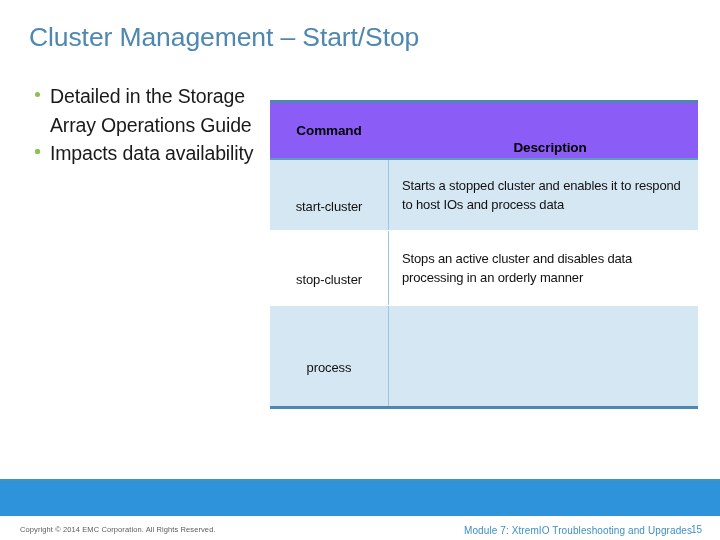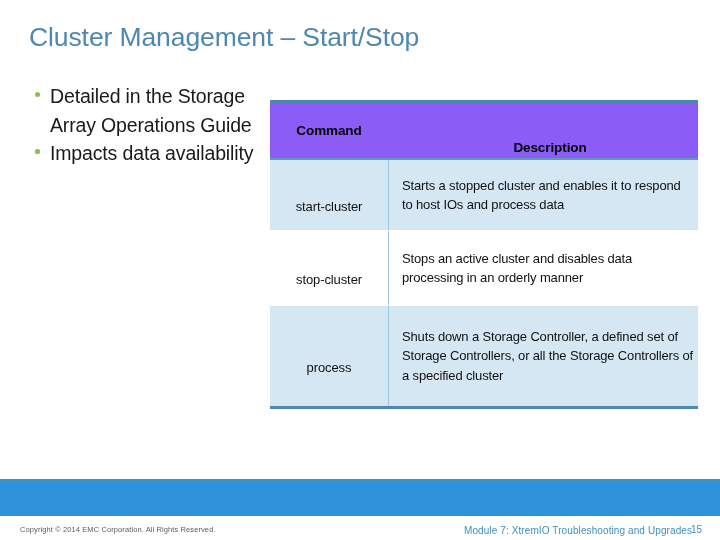--- a/index.html
+++ b/index.html
@@ -239,21 +239,20 @@
       <div class="divider"></div>
       <div class="td-cmd">stop-cluster</div>
       <div class="td-desc">Stops an active cluster and disables data processing in an orderly manner</div>
     </div>
 
     <div class="row-gap"></div>
 
     <div class="trow shaded row-3">
       <div class="divider"></div>
       <div class="td-cmd">process</div>
-      <div class="td-desc">Shuts down a Storage Controller, a defined set of Storage Controllers, or all the Storage Controllers of a specified cluster</div>
     </div>
 
     <div class="rule-bottom"></div>
   </div>
 
   <div class="footer-band-top"></div>
   <div class="footer-band">
     
   </div>
 

